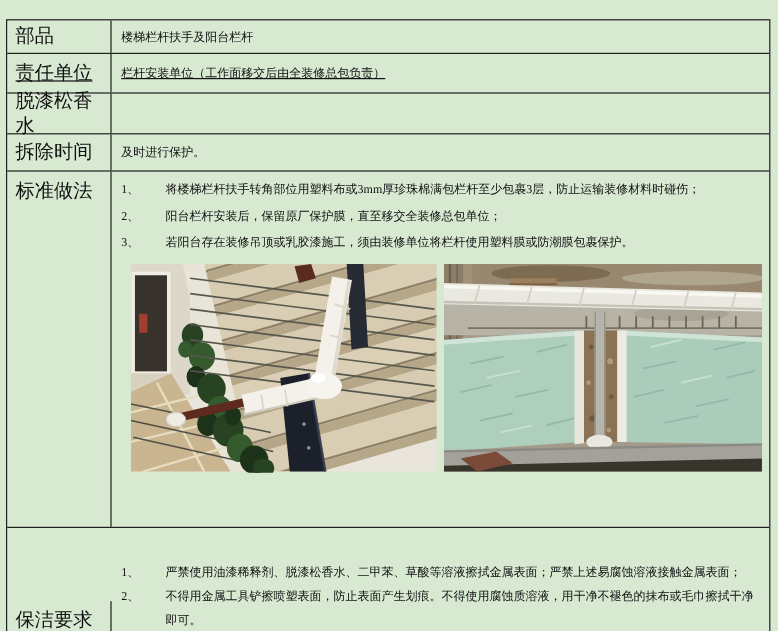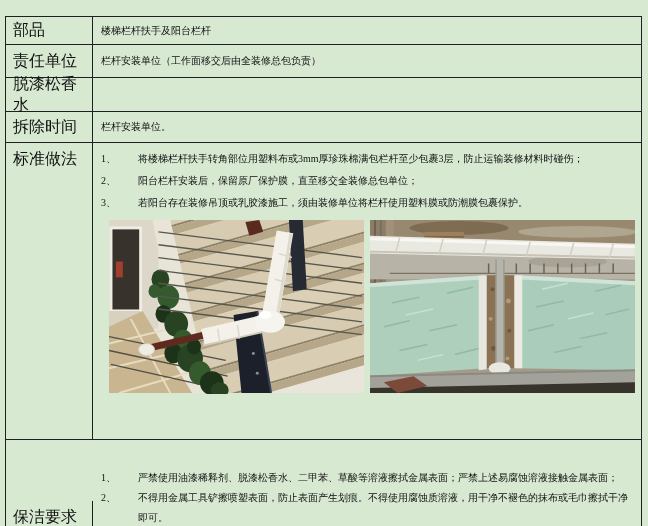--- a/index.html
+++ b/index.html
@@ -17,21 +17,21 @@
     overflow: hidden;
   }
   .spec-table {
     margin: 16px 6px 8px 5px;
     width: 637px; height: 513px;
     border: 1px solid var(--border);
     display: flex; flex-direction: column;
   }
   .row { display: flex; border-bottom: 1px solid var(--border); }
   .row:last-child { border-bottom: none; align-items: flex-end; }
-  .r1 { height: 28px; } .r2 { height: 33px; } .r3 { height: 34px; }
+  .r1 { height: 28px; } .r2 { height: 33px; text-decoration: underline; } .r3 { height: 34px; }
   .r4 { height: 31px; } .r5 { height: 297px; } .r6 { flex: 1; }
   .label-cell {
     width: 87px; flex: none;
     border-right: 1px solid var(--border);
     padding-left: 7px;
     display: flex; align-items: center;
     font-size: 16px;
   }
   .row.top-align .label-cell { align-items: flex-start; padding-top: 6px; }
   .content-cell {
@@ -65,21 +65,21 @@
     <div class="label-cell">责任单位</div>
     <div class="content-cell">栏杆安装单位（工作面移交后由全装修总包负责）</div>
   </div>
 
   <div class="row r3">
     <div class="label-cell">脱漆松香水</div>
   </div>
 
   <div class="row r4">
     <div class="label-cell">拆除时间</div>
-    <div class="content-cell">栏杆安装单位。</div>
+    <div class="content-cell">及时进行保护。</div>
   </div>
 
   <div class="row r5 top-align">
     <div class="label-cell">标准做法</div>
     <div class="content-cell block">
       <div class="num-item">
         <span class="num">1、</span>
         <span class="txt">将楼梯栏杆扶手转角部位用塑料布或3mm厚珍珠棉满包栏杆至少包裹3层，防止运输装修材料时碰伤；</span>
       </div>
       <div class="num-item">

